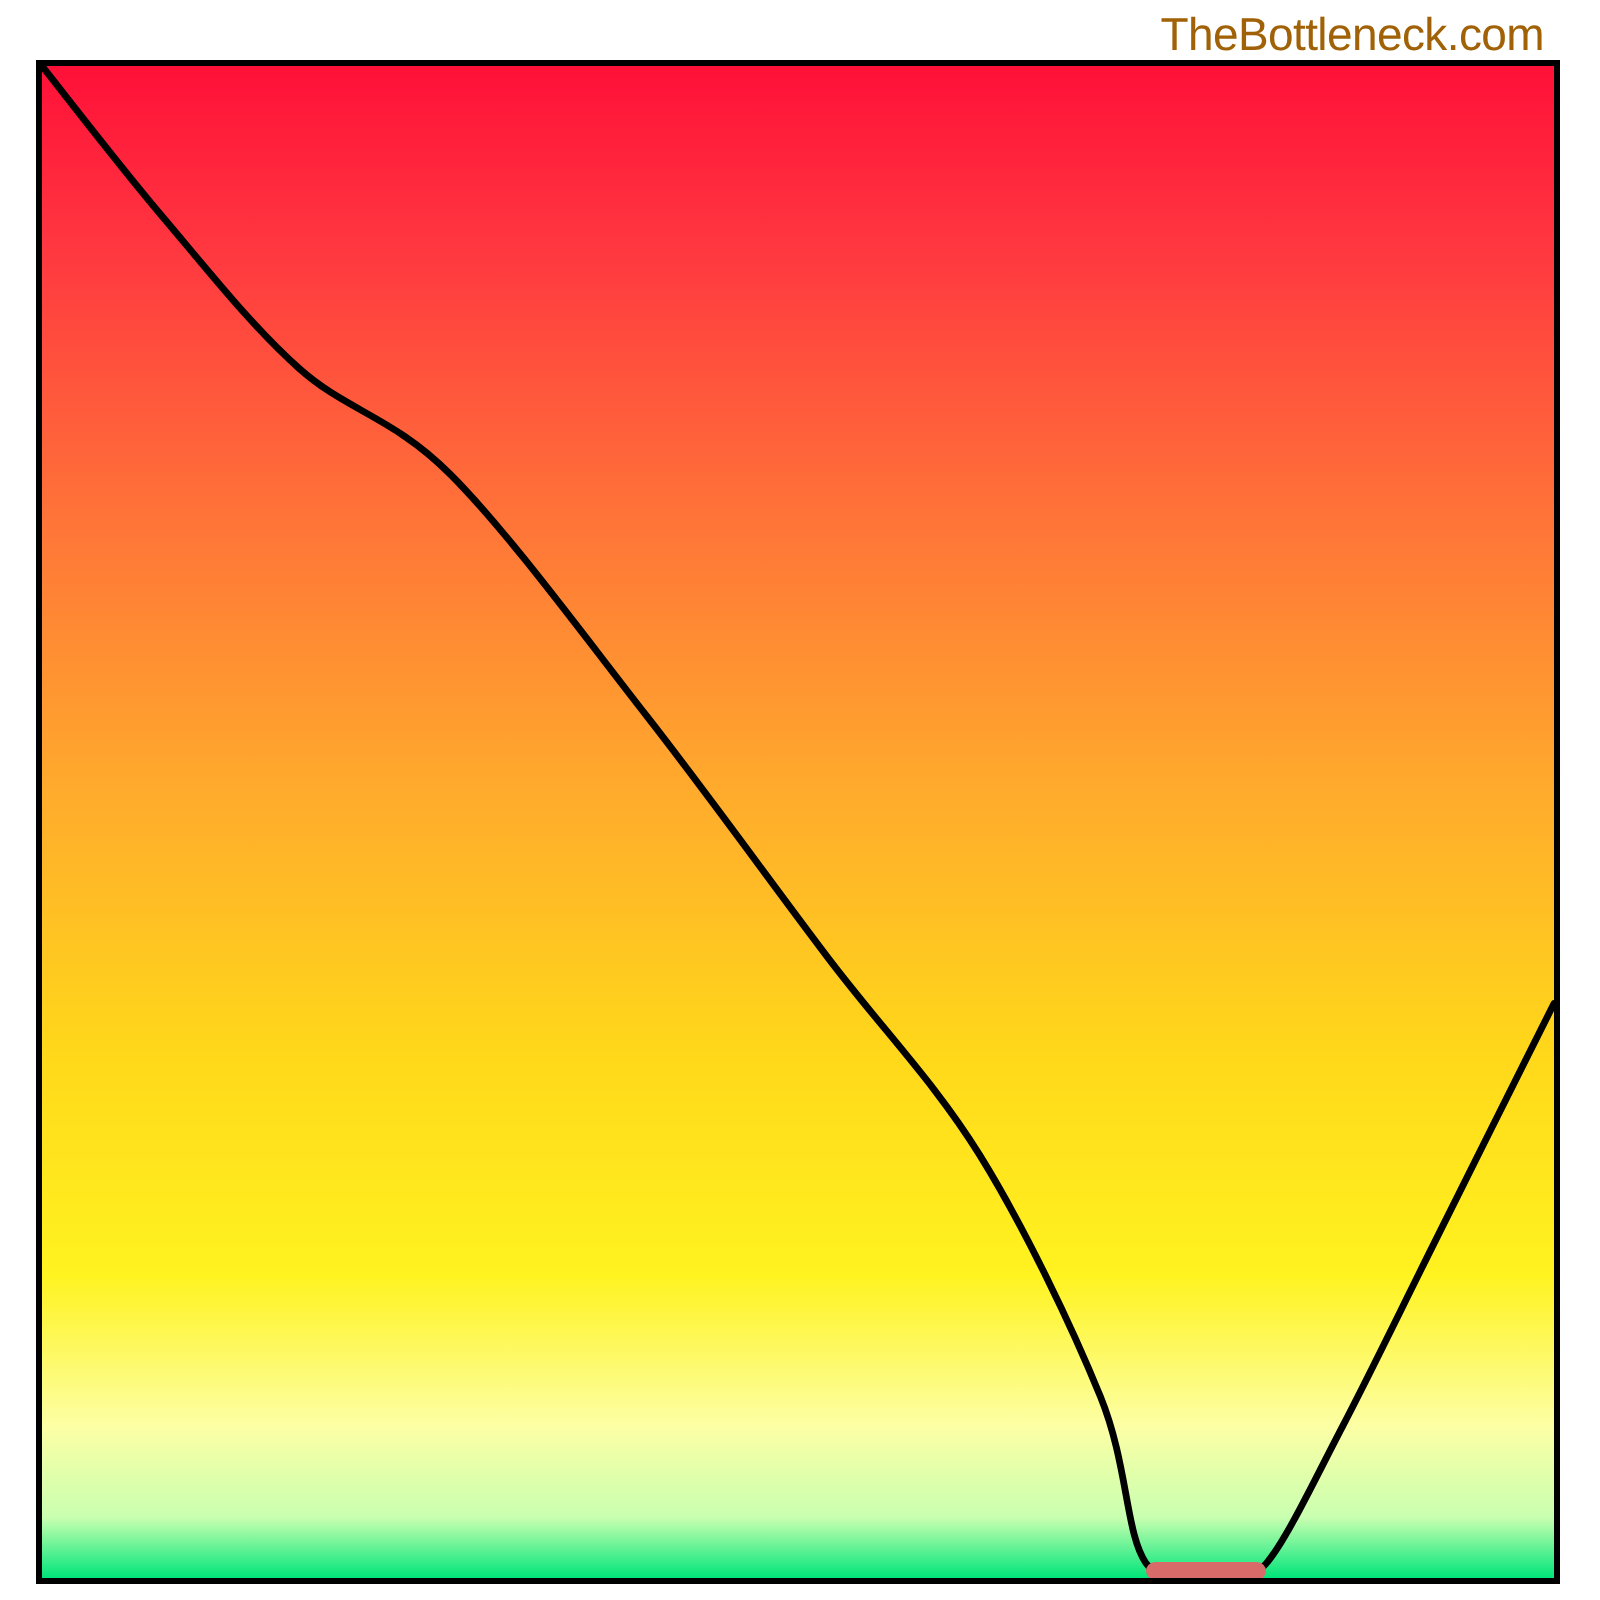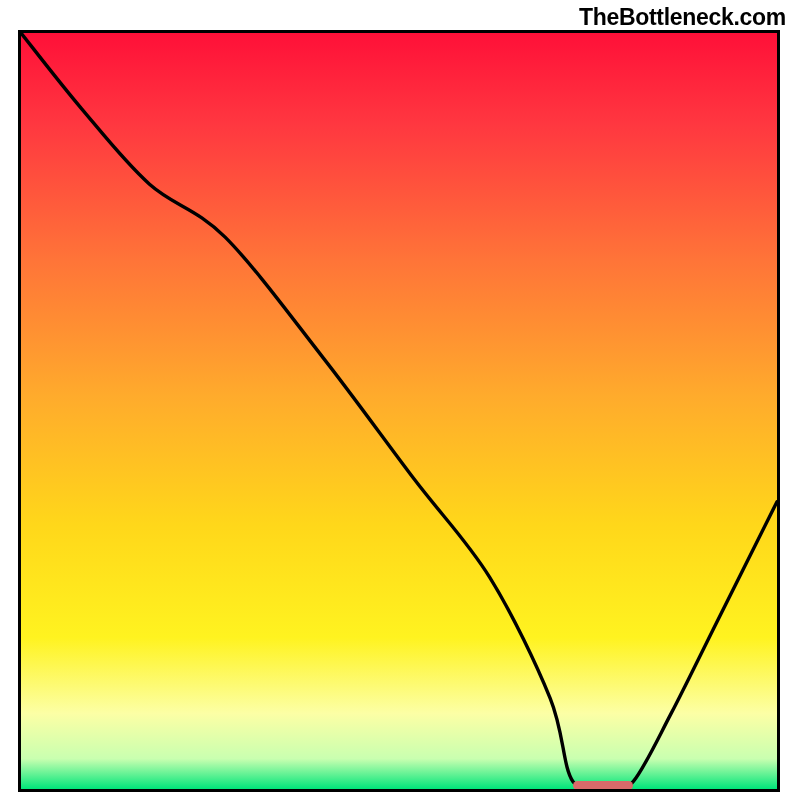--- a/index.html
+++ b/index.html
@@ -12,24 +12,24 @@
     font-family: Arial, Helvetica, sans-serif;
   }
   .wrap {
     position: relative;
     width: 800px;
     height: 800px;
   }
   .watermark {
     position: absolute;
     top: 4px;
-    right: 14px;
+    right: 28px;
     font-size: 23px;
-    font-weight: 700;
-    color: #000000;
+    font-weight: 400;
+    color: #a16207;
     letter-spacing: -0.3px;
     z-index: 5;
   }
   .plot {
     position: absolute;
     left: 18px;
     top: 30px;
     width: 762px;
     height: 762px;
     box-sizing: border-box;

